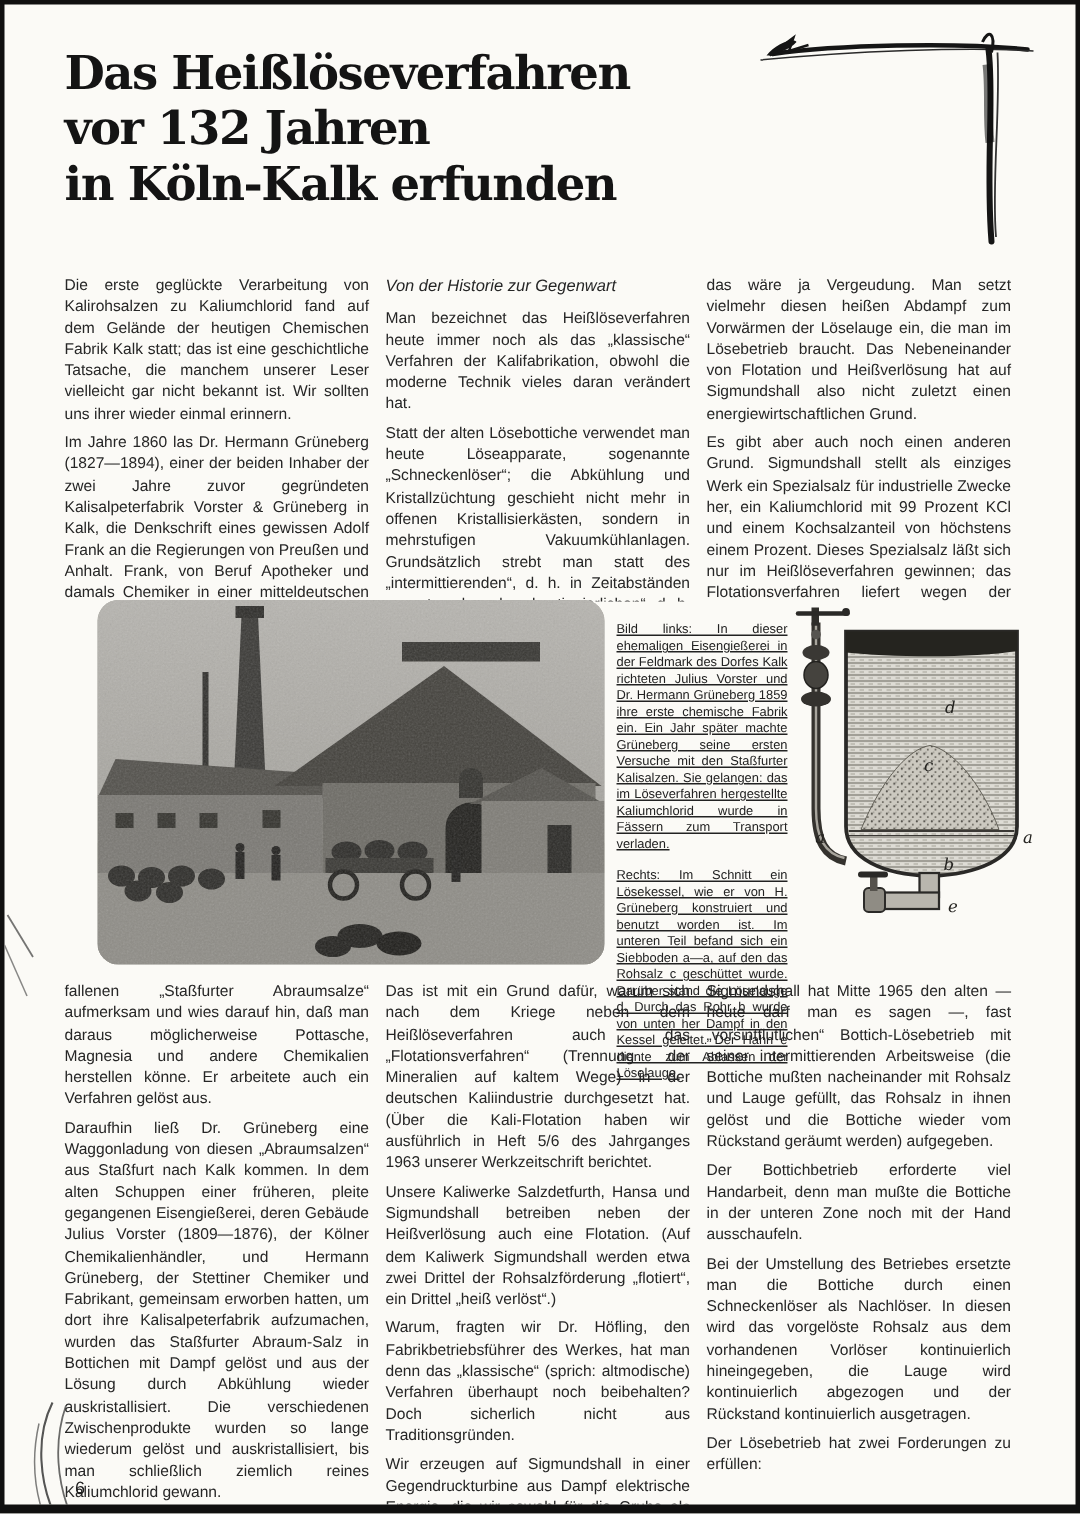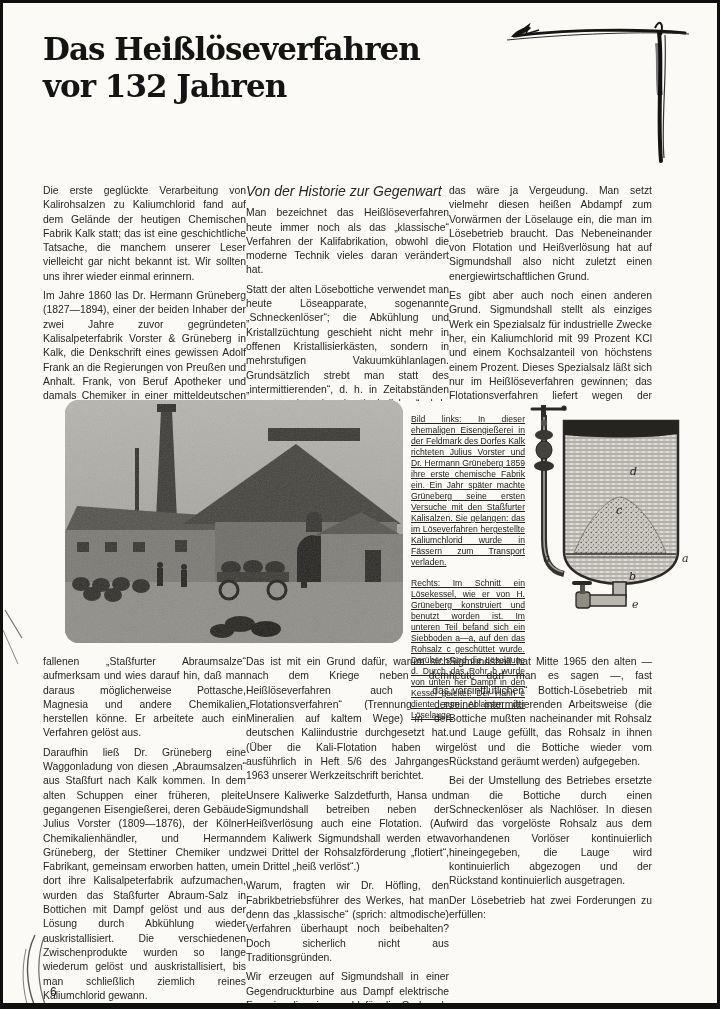--- a/index.html
+++ b/index.html
@@ -8,26 +8,26 @@
     background:#fbfaf6;border:3px solid #101010;border-bottom-width:6px;
     overflow:hidden;font-family:"Liberation Sans",sans-serif;color:#262626;padding-left:48px;
   }
   .title{
     position:absolute;left:40px;top:28px;margin:0;
     font-family:"DejaVu Serif",serif;font-weight:bold;
     font-size:31px;line-height:37px;letter-spacing:-1px;color:#141414;
   }
   .title .tline{display:block;}
   .corner-ink{position:absolute;right:0;top:0;width:240px;height:170px;}
-  .band{position:absolute;left:40px;width:644px;display:flex;column-gap:0;overflow:hidden;}
+  .band{position:absolute;left:40px;width:644px;display:flex;column-gap:11px;overflow:hidden;}
   .band-top{top:181px;height:217px;}
   .band-bottom{top:652px;height:352px;}
   .col{width:203px;min-width:203px;font-size:10.4px;line-height:14.3px;text-align:justify;}
   .col p{margin:0 0 5px 0;}
-  .colhead{font-style:italic;font-size:14px;margin:0 0 8px 0 !important;text-align:left !important;}
+  .colhead{font-style:italic;font-size:11px;margin:0 0 8px 0 !important;text-align:left !important;}
   .photo{
     position:absolute;left:62px;top:397px;width:338px;height:243px;
     border-radius:14px;overflow:hidden;background:#9d9b95;
   }
   .photo svg{display:block;width:100%;height:100%;}
   .caption{
     position:absolute;left:408px;top:411px;width:114px;
     font-size:8.6px;line-height:11px;text-align:justify;color:#222;text-decoration:underline;
   }
   .caption p{margin:0 0 10px 0;}
@@ -38,20 +38,21 @@
   .scribble-corner{position:absolute;left:10px;top:928px;width:48px;height:80px;}
 </style>
 </head>
 <body>
 
 <div class="page">
 
   <h1 class="title">
     <span class="tline">Das Heißlöseverfahren</span>
     <span class="tline">vor 132 Jahren</span>
+    <span class="tline">in Köln-Kalk erfunden</span>
   </h1>
 
   <svg class="corner-ink" viewBox="0 0 240 170">
     <path d="M38,33 C80,27 160,25 208,30" fill="none" stroke="#151515" stroke-width="3" stroke-linecap="round"></path>
     <path d="M30,37 C90,31 170,28 212,31" fill="none" stroke="#2a2a2a" stroke-width="1"></path>
     <path d="M34,34 C40,26 52,22 54,25 C50,30 42,32 36,34 Z" fill="#151515"></path>
     <path d="M36,34 L52,22 L49,31 L62,27" fill="none" stroke="#151515" stroke-width="1.6"></path>
     <path d="M182,30 C186,60 180,110 184,158" fill="none" stroke="#151515" stroke-width="4" stroke-linecap="round"></path>
     <path d="M188,32 C190,70 184,120 187,155" fill="none" stroke="#333" stroke-width="1.2"></path>
     <path d="M181,40 C183,55 181,75 183,92" fill="none" stroke="#0d0d0d" stroke-width="6" opacity="0.55"></path>
@@ -187,20 +188,21 @@
 
     </div>
     <div class="col">
       <p>Das ist mit ein Grund dafür, warum sich nach dem Kriege neben dem Heißlöseverfahren auch das „Flotationsverfahren“ (Trennung der Mineralien auf kaltem Wege) in der deutschen Kaliindustrie durchgesetzt hat. (Über die Kali-Flotation haben wir ausführlich in Heft 5/6 des Jahrganges 1963 unserer Werkzeitschrift berichtet.</p>
       <p>Unsere Kaliwerke Salzdetfurth, Hansa und Sigmundshall betreiben neben der Heißverlösung auch eine Flotation. (Auf dem Kaliwerk Sigmundshall werden etwa zwei Drittel der Rohsalzförderung „flotiert“, ein Drittel „heiß verlöst“.)</p>
       <p>Warum, fragten wir Dr. Höfling, den Fabrikbetriebsführer des Werkes, hat man denn das „klassische“ (sprich: altmodische) Verfahren überhaupt noch beibehalten? Doch sicherlich nicht aus Traditionsgründen.</p>
       <p>Wir erzeugen auf Sigmundshall in einer Gegendruckturbine aus Dampf elektrische Energie, die wir sowohl für die Grube als auch für die Flotation brauchen, erwiderte uns Dr. Höfling. Wir betreiben mit dem Dampf auch die Dampffördermaschine des Schachtes Sigmundshall. Aus der Turbine wie aus der Fördermaschine fällt Abdampf an, den man nicht einfach in die Luft abblasen will;</p>
     </div>
     <div class="col">
       <p>Sigmundshall hat Mitte 1965 den alten — heute darf man es sagen —, fast „vorsintflutlichen“ Bottich-Lösebetrieb mit seiner intermittierenden Arbeitsweise (die Bottiche mußten nacheinander mit Rohsalz und Lauge gefüllt, das Rohsalz in ihnen gelöst und die Bottiche wieder vom Rückstand geräumt werden) aufgegeben.</p>
+      <p>Der Bottichbetrieb erforderte viel Handarbeit, denn man mußte die Bottiche in der unteren Zone noch mit der Hand ausschaufeln.</p>
       <p>Bei der Umstellung des Betriebes ersetzte man die Bottiche durch einen Schneckenlöser als Nachlöser. In diesen wird das vorgelöste Rohsalz aus dem vorhandenen Vorlöser kontinuierlich hineingegeben, die Lauge wird kontinuierlich abgezogen und der Rückstand kontinuierlich ausgetragen.</p>
       <p>Der Lösebetrieb hat zwei Forderungen zu erfüllen:</p>
 
     </div>
   </div>
 
   <div class="pagenum">6</div>
 
   <svg class="scribble-left" viewBox="0 0 22 72">
     <path d="M2,4 L19,32" stroke="#3a3a3a" stroke-width="1.2" fill="none" opacity="0.7"></path>

